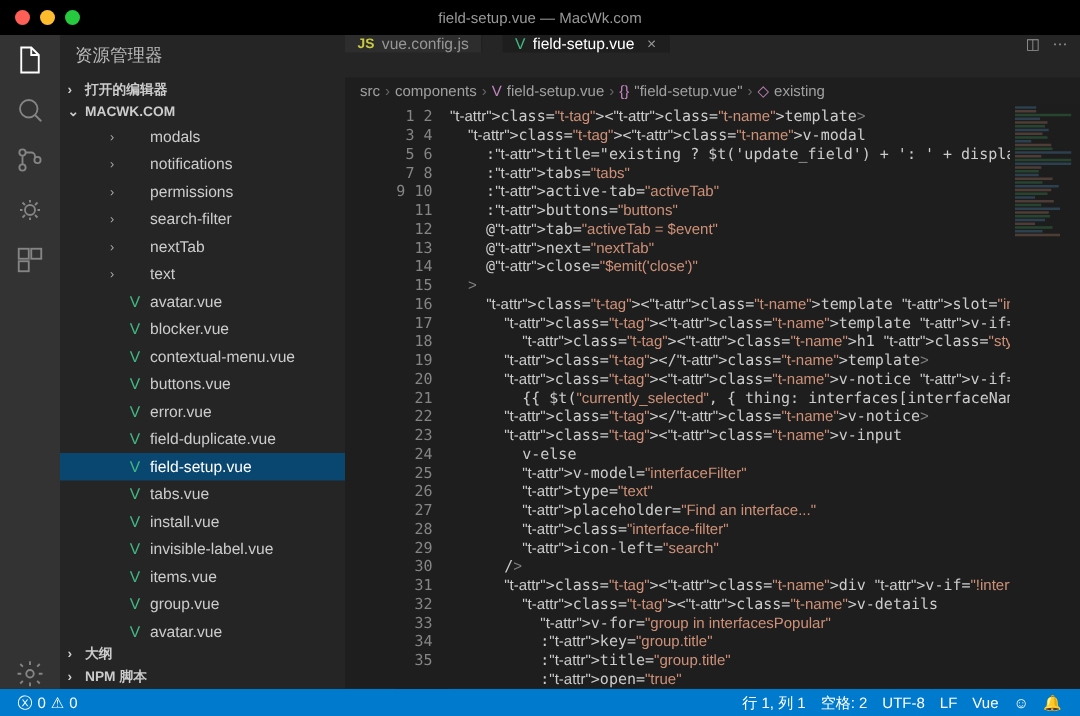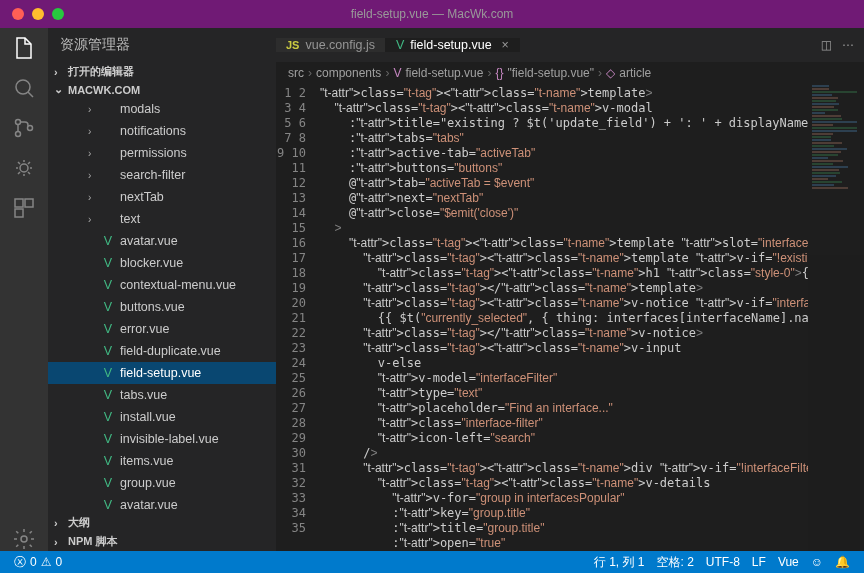--- a/index.html
+++ b/index.html
@@ -1,17 +1,17 @@
 <!DOCTYPE html>
 <html><head>
 <meta charset="utf-8">
 <style>
 * { margin: 0; padding: 0; box-sizing: border-box; font-family: -apple-system, "Segoe UI", sans-serif; }
 body { width: 864px; height: 573px; background: #1e1e1e; color: #cccccc; overflow: hidden; font-size: 12px; }
-.titlebar { height: 28px; background: #701a75; display: flex; align-items: center; position: relative; }
+.titlebar { height: 28px; background: #000000; display: flex; align-items: center; position: relative; }
 .traffic { display: flex; gap: 8px; padding-left: 12px; }
 .tl { width: 12px; height: 12px; border-radius: 50%; }
 .tl.r { background: #ff5f56; } .tl.y { background: #ffbd2e; } .tl.g { background: #27c93f; }
 .title { position: absolute; left: 50%; transform: translateX(-50%); color: #999; font-size: 12px; }
 .main { display: flex; height: 523px; }
 .activity { width: 48px; background: #333333; display: flex; flex-direction: column; align-items: center; padding-top: 8px; gap: 16px; }
 .activity .ic { width: 24px; height: 24px; color: #858585; cursor: pointer; display:flex; align-items:center; justify-content:center; }
 .activity .ic.active { color: #fff; }
 .activity .ic svg { width: 24px; height: 24px; }
 .activity .spacer { flex: 1; }
@@ -20,30 +20,30 @@
 .sb-header { padding: 2px 6px; color: #ccc; font-size: 11px; font-weight: 600; cursor: pointer; display:flex; align-items:center; gap:2px;}
 .sb-header .chv { width:12px; display:inline-block; }
 .tree { flex: 1; overflow-y: auto; font-size: 12.5px; }
 .tree-item { display: flex; align-items: center; height: 22px; padding-left: 14px; cursor: pointer; white-space: nowrap; color: #cccccc; }
 .tree-item.selected { background: #094771; color: #fff; }
 .tree-item .tw { width: 12px; color: #aaa; font-size: 10px; }
 .tree-item .fi { width: 16px; text-align: center; margin-right: 4px; }
 .vue-ic { color: #41b883; }
 .fold-ic { color: #c09553; }
 .editor-area { flex: 1; display: flex; flex-direction: column; background: #1e1e1e; min-width: 0; }
-.tabs { display: flex; height: 34px; background: #252526; align-items: center; }
+.tabs { display: flex; height: 34px; background: #252526; align-items: flex-start; gap: 16px; }
 .tab { display: flex; align-items: center; padding: 0 10px; gap: 6px; background: #2d2d2d; color: #969696; border-right: 1px solid #1e1e1e; cursor: pointer; font-size: 12.5px; }
 .tab.active { background: #1e1e1e; color: #ffffff; }
 .tab .js-ic { color: #cbcb41; font-weight: bold; font-size: 11px; }
 .tab .close { color: #999; margin-left: 4px; }
 .tab-actions { margin-left: auto; display: flex; align-items: center; gap: 10px; padding-right: 10px; color: #999; }
 .breadcrumb { display: flex; align-items: center; height: 22px; padding: 0 12px; color: #a0a0a0; font-size: 12px; gap: 4px; }
 .breadcrumb .sep { color: #666; }
 .breadcrumb .bc-ic { color: #c586c0; }
-.code-wrap { flex: 1; display: flex; overflow: hidden; position: relative; }
+.code-wrap { flex: 1; display: flex; overflow: hidden; position: relative; margin-left: 40px; }
 .gutter { width: 44px; background: #1e1e1e; color: #858585; text-align: right; padding-right: 14px; font-family: Menlo, Consolas, monospace; font-size: 12px; line-height: 15px; padding-top: 2px; }
 .code { flex: 1; font-family: Menlo, Consolas, monospace; font-size: 12px; line-height: 15px; white-space: pre; overflow: hidden; padding-top: 2px; }
 .minimap { width: 56px; background: #1e1e1e; opacity: 0.55; overflow:hidden; }
 .mm-line { height: 2px; margin: 1px 4px; background: #4a6; opacity: 0.5; }
 .mm-line.b { background: #569cd6; } .mm-line.o { background: #ce9178; }
 .t-tag { color: #808080; }
 .t-str { color: #ce9178; }
 .statusbar { height: 22px; background: #007acc; color: #fff; display: flex; align-items: center; font-size: 12px; padding: 0 8px; }
 .statusbar .sb-item { padding: 0 6px; display: flex; align-items: center; gap: 4px; cursor: pointer; }
 .statusbar .spacer { flex: 1; }
@@ -245,21 +245,21 @@
         <span class="sep">›</span>
         <span>components</span>
         <span class="sep">›</span>
         <span class="bc-ic vue-ic">V</span>
         <span>field-setup.vue</span>
         <span class="sep">›</span>
         <span class="bc-ic">{}</span>
         <span>"field-setup.vue"</span>
         <span class="sep">›</span>
         <span class="bc-ic">◇</span>
-        <span>article</span>
+        <span>existing</span>
       </div>
     <div class="code-wrap">
       <div class="gutter" id="gutter">1
 2
 3
 4
 5
 6
 7
 8

